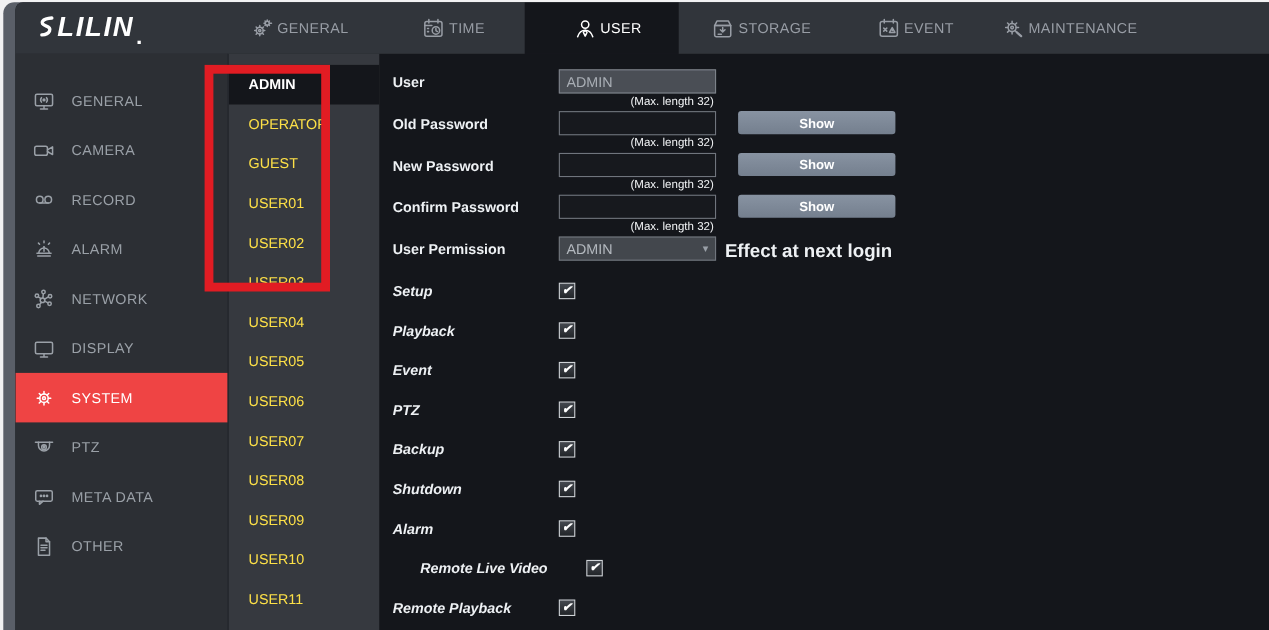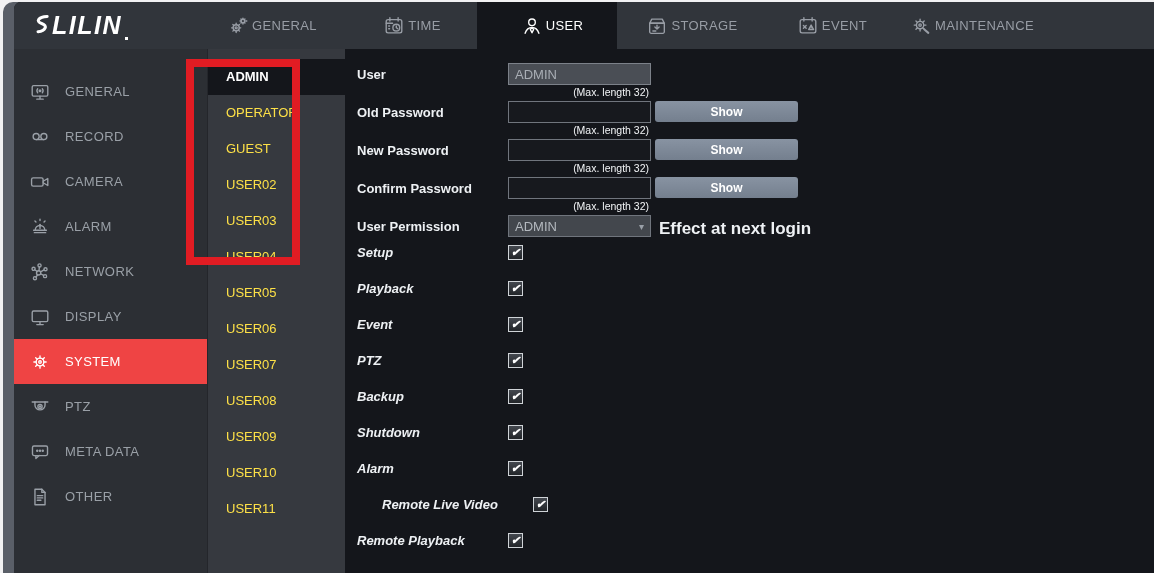--- a/index.html
+++ b/index.html
@@ -33,29 +33,29 @@
   .user-item.selected{background:#14161b;color:#fff;font-weight:bold;}
   
   .panel{flex:1;background:#14161b;padding:14px 0 0 12px;box-sizing:border-box;overflow:hidden;}
   .frow{display:flex;align-items:flex-start;margin-bottom:2px;}
   .flabel{width:151px;flex:0 0 151px;color:#eef1f4;font-size:13px;font-weight:bold;padding-top:4px;}
   .fctl{display:flex;flex-direction:column;width:143px;flex:0 0 143px;}
   .txt{width:143px;height:22px;box-sizing:border-box;background:#17191e;border:1px solid #70757d;
        color:#c9cdd2;font-size:13px;padding:0 6px;font-family:inherit;outline:none;}
   .txt.disabled{background:#4a4e55;border-color:#7c8189;color:#a9aeb5;}
   .hint{text-align:right;color:#f2f4f6;font-size:10.5px;height:13px;padding:1px 2px 0 0;}
-  .show-btn{margin-left:4px;width:143px;height:21px;border:none;border-radius:3px;
+  .show-btn{margin-left:20px;width:143px;height:21px;border:none;border-radius:3px;
             background:linear-gradient(#8893a2,#747f8e);color:#fff;font-weight:bold;
             font-size:12px;cursor:pointer;font-family:inherit;}
   .ddl{width:143px;height:22px;box-sizing:border-box;background:#43474d;border:1px solid #70757d;
        display:flex;align-items:center;padding:0 6px;cursor:pointer;}
   .ddl-val{flex:1;color:#b4b9bf;font-size:13px;}
   .ddl-arrow{color:#9aa0a8;font-size:10px;}
   .fnote{margin-left:8px;color:#eef1f4;font-size:17px;font-weight:bold;padding-top:4px;white-space:nowrap;}
-  .prow{margin-bottom:2px;}
+  .prow{margin-bottom:14px;}
   .cbrow{display:flex;align-items:center;height:22px;margin-bottom:14px;font-style:italic;}
   .checkbox{width:15px;height:15px;box-sizing:border-box;border:1px solid #cfd3d7;
             background:linear-gradient(#44484f,#222529);display:flex;align-items:center;
             justify-content:center;cursor:pointer;}
   .checkbox .check{color:#fff;font-size:11px;line-height:1;font-weight:bold;}
   
   .redbox{position:absolute;left:186px;top:59px;width:114px;height:206px;box-sizing:border-box;
           border:8px solid #e11c23;z-index:10;pointer-events:none;}
 </style>
 </head>
@@ -154,35 +154,35 @@
                   <path d="M12 16.5v3M8.5 19.8h7"></path>
                   <circle cx="12" cy="10.7" r=".9" fill="currentColor"></circle>
                   <path d="M9.5 8.5a3.5 3.5 0 0 0 0 4.4M14.5 8.5a3.5 3.5 0 0 1 0 4.4"></path>
                 </svg>
               </span>
               <span class="side-label">GENERAL</span>
             </div>
             <div class="side-item">
               <span class="icn">
                 <svg viewBox="0 0 24 24" width="22" height="22" fill="none" stroke="currentColor" stroke-width="1.5" stroke-linecap="round" stroke-linejoin="round">
+                  <rect x="2.8" y="7.5" width="12.6" height="9" rx="1.8"></rect>
+                  <path d="M15.4 11.2l5.1-3v7.6l-5.1-3"></path>
+                </svg>
+              </span>
+              <span class="side-label">CAMERA</span>
+            </div>
+            <div class="side-item">
+              <span class="icn">
+                <svg viewBox="0 0 24 24" width="22" height="22" fill="none" stroke="currentColor" stroke-width="1.5" stroke-linecap="round" stroke-linejoin="round">
                   <circle cx="7.8" cy="11.5" r="3.3"></circle>
                   <circle cx="16.2" cy="11.5" r="3.3"></circle>
                   <path d="M7.8 14.8h8.4"></path>
                 </svg>
               </span>
               <span class="side-label">RECORD</span>
-            </div>
-            <div class="side-item">
-              <span class="icn">
-                <svg viewBox="0 0 24 24" width="22" height="22" fill="none" stroke="currentColor" stroke-width="1.5" stroke-linecap="round" stroke-linejoin="round">
-                  <rect x="2.8" y="7.5" width="12.6" height="9" rx="1.8"></rect>
-                  <path d="M15.4 11.2l5.1-3v7.6l-5.1-3"></path>
-                </svg>
-              </span>
-              <span class="side-label">CAMERA</span>
             </div>
             <div class="side-item">
               <span class="icn">
                 <svg viewBox="0 0 24 24" width="22" height="22" fill="none" stroke="currentColor" stroke-width="1.5" stroke-linecap="round" stroke-linejoin="round">
                   <path d="M6.8 15.5a5.2 5.2 0 0 1 10.4 0"></path>
                   <path d="M5 15.5h14M5.8 18.2h12.4"></path>
                   <path d="M12 5V3.4M7.6 6.6L6.5 5.5M16.4 6.6l1.1-1.1"></path>
                   <path d="M12 11.2v2.3"></path>
                   <circle cx="12" cy="9.5" r=".4" fill="currentColor"></circle>
                 </svg>
@@ -253,20 +253,21 @@
                   <path d="M9 10.5h6M9 13h6M9 15.5h4"></path>
                 </svg>
               </span>
               <span class="side-label">OTHER</span>
             </div>
           </aside>
         <div class="userlist" id="userlist">
             <div class="user-item selected">ADMIN</div>
             <div class="user-item">OPERATOR</div>
             <div class="user-item">GUEST</div>
+            <div class="user-item">USER01</div>
             <div class="user-item">USER02</div>
             <div class="user-item">USER03</div>
             <div class="user-item">USER04</div>
             <div class="user-item">USER05</div>
             <div class="user-item">USER06</div>
             <div class="user-item">USER07</div>
             <div class="user-item">USER08</div>
             <div class="user-item">USER09</div>
             <div class="user-item">USER10</div>
             <div class="user-item">USER11</div>

